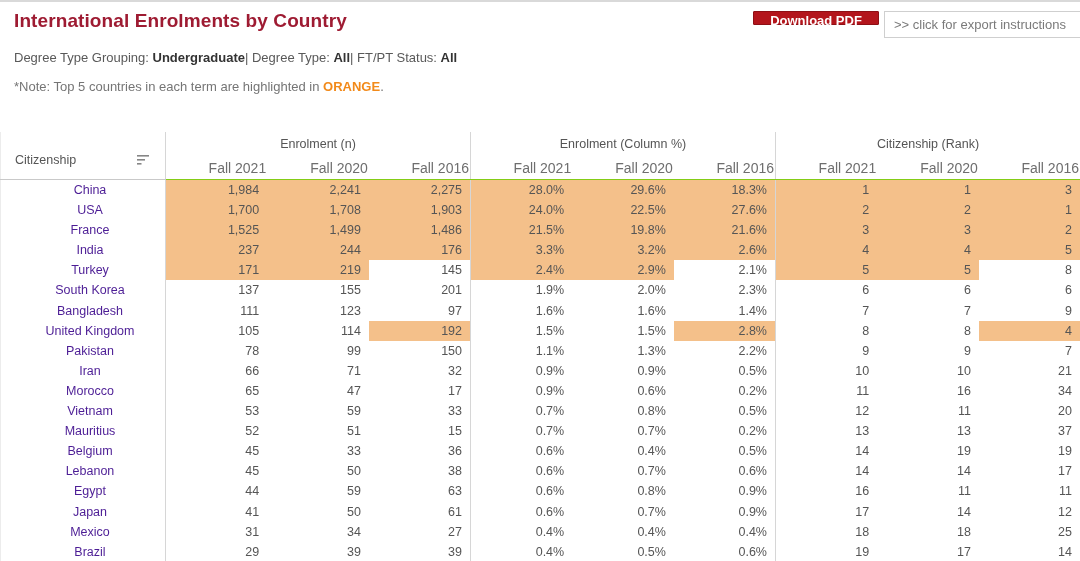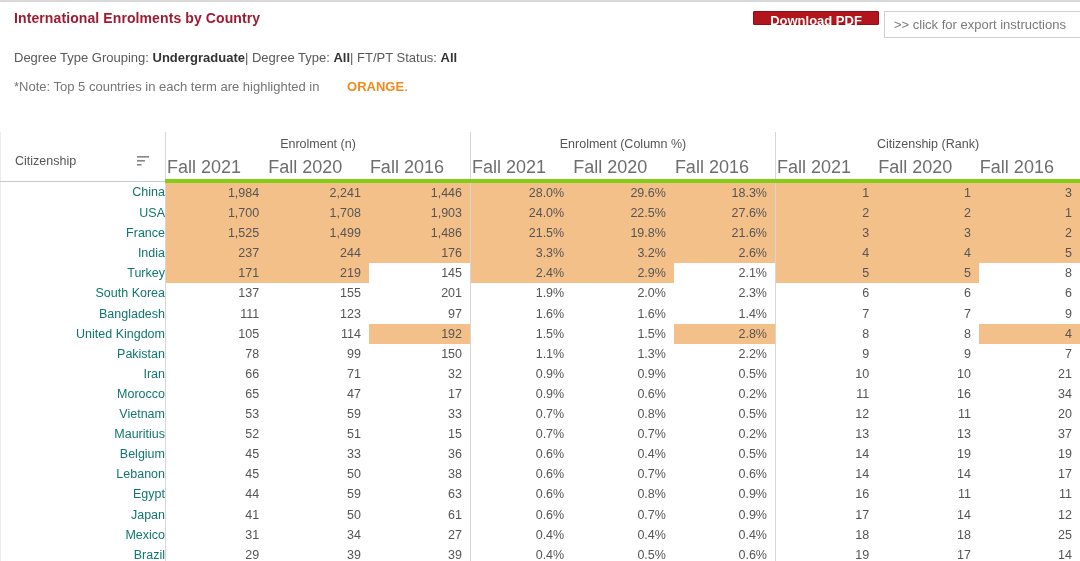--- a/index.html
+++ b/index.html
@@ -5,62 +5,62 @@
   html,body{margin:0;padding:0;}
   body{
     width:1080px;height:561px;overflow:hidden;background:#ffffff;
     font-family:"Liberation Sans","DejaVu Sans",sans-serif;
     position:relative;
   }
   .page{position:absolute;inset:0;border-top:2px solid #d9d9d9;}
   
   .title{
     position:absolute;left:14px;top:8px;margin:0;
-    font-size:14px;font-weight:bold;color:var(--title,#9E1B32);
+    font-size:19px;font-weight:bold;color:var(--title,#9E1B32);
     letter-spacing:.1px;
   }
   .subtitle{
     position:absolute;left:14px;top:48px;font-size:13px;color:#595959;
   }
   .subtitle b{color:#333;}
   .note{
     position:absolute;left:14px;top:77px;font-size:13px;color:#757575;
   }
-  .note b{color:var(--orange-accent,#F28A1A);margin-left:24px;}
+  .note b{color:var(--orange-accent,#F28A1A);}
   .pdf-btn{
     position:absolute;left:753px;top:9px;width:126px;height:14px;
     background:var(--button-red,#B3151C);color:#fff;border:1px solid #8e0f15;
     font-family:inherit;font-size:13px;font-weight:bold;cursor:pointer;
     border-radius:1px;
   }
   .export-link{
     position:absolute;left:884px;top:9px;width:206px;height:25px;line-height:25px;
     background:#fff;border:1px solid #cfcfcf;color:#7a7a7a;font-size:13px;
     padding-left:9px;white-space:nowrap;overflow:hidden;cursor:pointer;
   }
   
   table.enrol{
     position:absolute;left:0;top:130px;width:1080px;
     border-collapse:collapse;table-layout:fixed;
     font-size:12.5px;color:#555;border-left:1px solid #ececec;
   }
   thead th{font-weight:normal;}
   tr.group-row th{height:22px;font-size:12.5px;color:#555;text-align:center;vertical-align:middle;}
-  tr.term-row th{height:21px;font-size:18px;color:#6e6e6e;text-align:left;vertical-align:middle;border-bottom:4px solid #84cc16;}
+  tr.term-row th{height:21px;font-size:14px;color:#6e6e6e;text-align:right;vertical-align:middle;border-bottom:1px solid #84cc16;}
   th.corner{
     text-align:left;vertical-align:bottom;color:#8a8a8a;
     padding:0 0 4px 14px;border-bottom:1px solid #c9c9c9;
   }
   .corner-inner{display:flex;align-items:center;justify-content:space-between;padding-right:14px;margin-top:13px;}
   .sort-icon{display:inline-block;width:14px;height:12px;}
   tbody td{
     height:20.1px;line-height:20.1px;padding:0 8px 0 0;text-align:right;
     white-space:nowrap;overflow:hidden;
   }
-  td.country{text-align:right;padding:0 0 0 14px;color:#0f766e;}
+  td.country{text-align:center;padding:0 0 0 14px;color:#4c1d95;}
   td.hl{background:var(--highlight,#F4C08A);}
   .gb{border-left:1px solid #d6d6d6;}
   .last{border-right:1px solid #d6d6d6;}
   tbody tr:last-child td{border-bottom:3px solid #404040;}
 </style>
 </head>
 <body>
 
 <div class="page">
 
@@ -114,21 +114,21 @@
         <th class="gb">Fall 2021</th>
         <th>Fall 2020</th>
         <th class="last">Fall 2016</th>
       </tr>
     </thead>
     <tbody>
         <tr>
           <td class="country">China</td>
           <td class="gb hl">1,984</td>
           <td class="hl">2,241</td>
-          <td class="hl">1,446</td>
+          <td class="hl">2,275</td>
           <td class="gb hl">28.0%</td>
           <td class="hl">29.6%</td>
           <td class="hl">18.3%</td>
           <td class="gb hl">1</td>
           <td class="hl">1</td>
           <td class="last hl">3</td>
         </tr>
         <tr>
           <td class="country">USA</td>
           <td class="gb hl">1,700</td>

